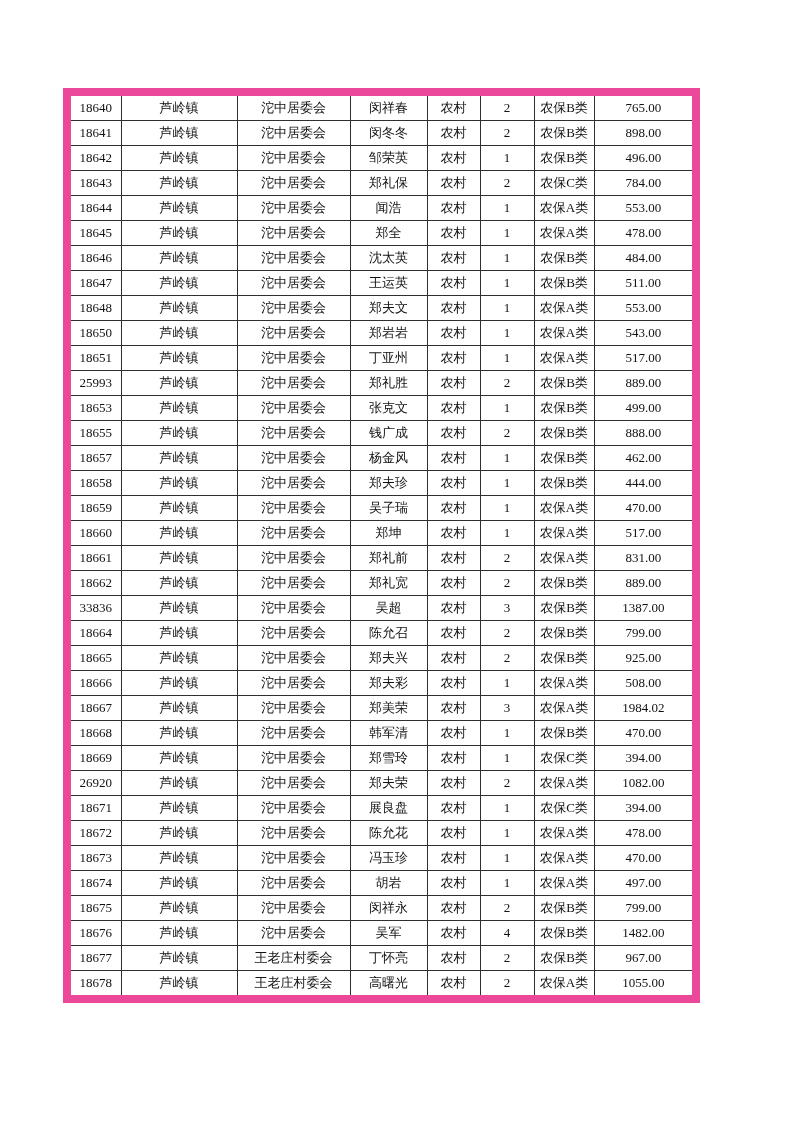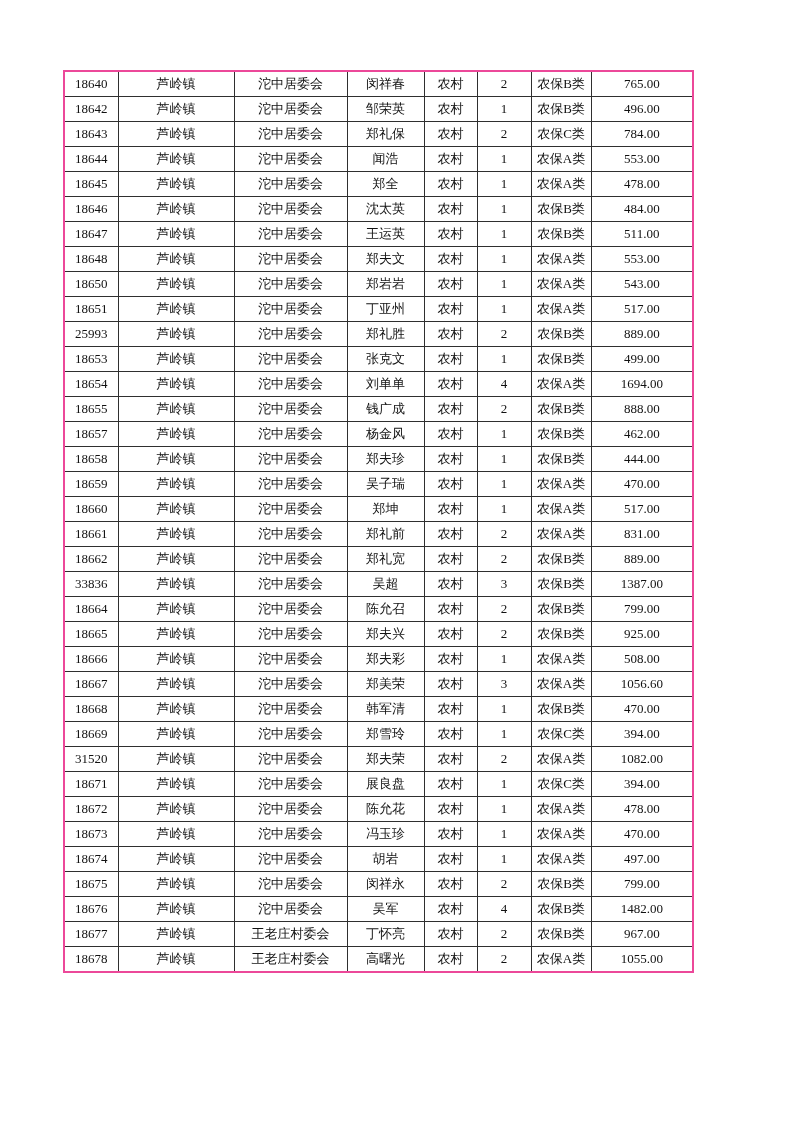--- a/index.html
+++ b/index.html
@@ -11,24 +11,24 @@
     position: relative;
     width: 793px;
     height: 1122px;
     background: #ffffff;
     font-family: "Liberation Serif", "DejaVu Serif", serif;
     overflow: hidden;
   }
   table.benefits {
     position: absolute;
     left: 63px;
-    top: 70px;
+    top: 88px;
     border-collapse: collapse;
     table-layout: fixed;
-    border: 2px solid #ec4899;
+    border: 8px solid #ec4899;
   }
   table.benefits td {
     border: 1px solid #2f2f2f;
     height: 24px;
     padding: 0;
     text-align: center;
     vertical-align: middle;
     font-size: 13px;
     color: #111111;
     white-space: nowrap;
@@ -63,20 +63,30 @@
           <td>18640</td>
           <td>芦岭镇</td>
           <td>沱中居委会</td>
           <td>闵祥春</td>
           <td>农村</td>
           <td>2</td>
           <td>农保B类</td>
           <td>765.00</td>
         </tr>
         <tr>
+          <td>18641</td>
+          <td>芦岭镇</td>
+          <td>沱中居委会</td>
+          <td>闵冬冬</td>
+          <td>农村</td>
+          <td>2</td>
+          <td>农保B类</td>
+          <td>898.00</td>
+        </tr>
+        <tr>
           <td>18642</td>
           <td>芦岭镇</td>
           <td>沱中居委会</td>
           <td>邹荣英</td>
           <td>农村</td>
           <td>1</td>
           <td>农保B类</td>
           <td>496.00</td>
         </tr>
         <tr>
@@ -173,30 +183,20 @@
           <td>18653</td>
           <td>芦岭镇</td>
           <td>沱中居委会</td>
           <td>张克文</td>
           <td>农村</td>
           <td>1</td>
           <td>农保B类</td>
           <td>499.00</td>
         </tr>
         <tr>
-          <td>18654</td>
-          <td>芦岭镇</td>
-          <td>沱中居委会</td>
-          <td>刘单单</td>
-          <td>农村</td>
-          <td>4</td>
-          <td>农保A类</td>
-          <td>1694.00</td>
-        </tr>
-        <tr>
           <td>18655</td>
           <td>芦岭镇</td>
           <td>沱中居委会</td>
           <td>钱广成</td>
           <td>农村</td>
           <td>2</td>
           <td>农保B类</td>
           <td>888.00</td>
         </tr>
         <tr>
@@ -300,21 +300,21 @@
           <td>508.00</td>
         </tr>
         <tr>
           <td>18667</td>
           <td>芦岭镇</td>
           <td>沱中居委会</td>
           <td>郑美荣</td>
           <td>农村</td>
           <td>3</td>
           <td>农保A类</td>
-          <td>1056.60</td>
+          <td>1984.02</td>
         </tr>
         <tr>
           <td>18668</td>
           <td>芦岭镇</td>
           <td>沱中居委会</td>
           <td>韩军清</td>
           <td>农村</td>
           <td>1</td>
           <td>农保B类</td>
           <td>470.00</td>
@@ -323,21 +323,21 @@
           <td>18669</td>
           <td>芦岭镇</td>
           <td>沱中居委会</td>
           <td>郑雪玲</td>
           <td>农村</td>
           <td>1</td>
           <td>农保C类</td>
           <td>394.00</td>
         </tr>
         <tr>
-          <td>31520</td>
+          <td>26920</td>
           <td>芦岭镇</td>
           <td>沱中居委会</td>
           <td>郑夫荣</td>
           <td>农村</td>
           <td>2</td>
           <td>农保A类</td>
           <td>1082.00</td>
         </tr>
         <tr>
           <td>18671</td>

